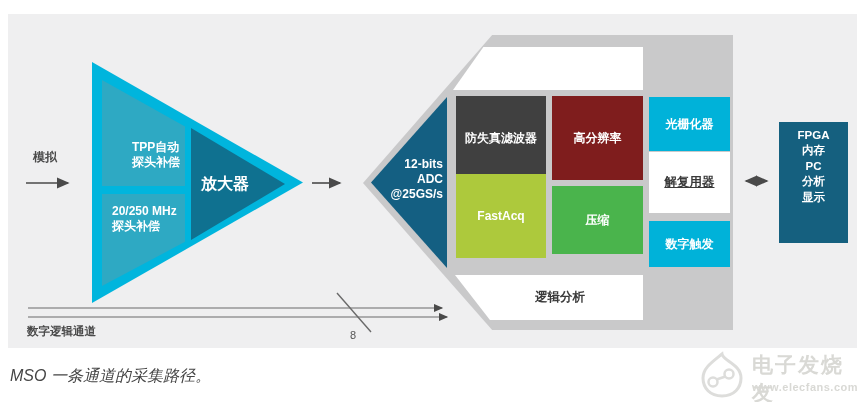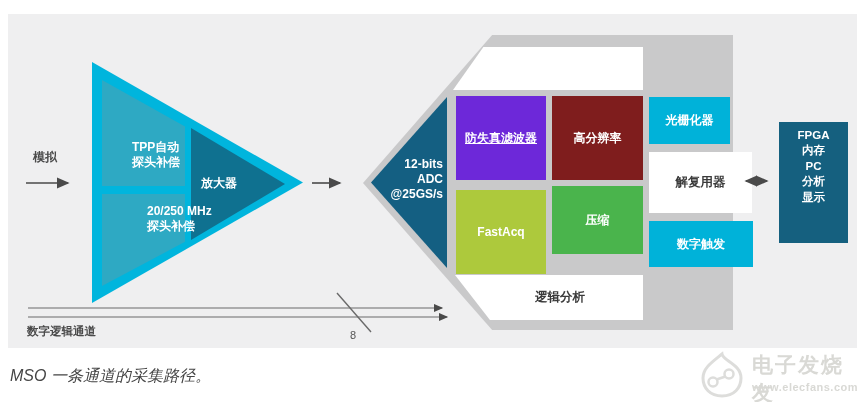--- a/index.html
+++ b/index.html
@@ -18,39 +18,39 @@
   .tri-amp{left:191px;top:128px;width:94px;height:112px;background:#0f7190;
            clip-path:polygon(0 0,100% 50%,0 100%);}
 
   
   .gray-poly{left:363px;top:35px;width:370px;height:295px;background:#c9c9ca;
              clip-path:polygon(0 50.2%,34.9% 0,100% 0,100% 100%,34.9% 100%);}
   .box-flat{left:453px;top:47px;width:190px;height:43px;background:#ffffff;
             clip-path:polygon(16% 0,100% 0,100% 100%,0 100%);}
   .tri-adc{left:371px;top:97px;width:76px;height:171px;background:#145f82;
            clip-path:polygon(100% 0,100% 100%,0 50%);}
-  .box-aa  {left:456px;top:96px;width:90px;height:84px;background:#6d28d9;text-decoration:underline;}
+  .box-aa  {left:456px;top:96px;width:90px;height:84px;background:#404040;}
   .box-hr  {left:552px;top:96px;width:91px;height:84px;background:#7f1d1d;}
-  .box-fa  {left:456px;top:190px;width:90px;height:84px;background:#adc93c;}
+  .box-fa  {left:456px;top:174px;width:90px;height:84px;background:#adc93c;}
   .box-cp  {left:552px;top:186px;width:91px;height:68px;background:#4ab44c;}
   .box-logic{left:455px;top:275px;width:188px;height:45px;background:#ffffff;
              clip-path:polygon(0 0,100% 0,100% 100%,18.6% 100%);}
-  .box-ras {left:649px;top:97px;width:81px;height:47px;background:#00b2d9;}
-  .box-dmx {left:649px;top:152px;width:103px;height:61px;background:#ffffff;}
-  .box-dtr {left:649px;top:221px;width:104px;height:46px;background:#00b2d9;}
+  .box-ras {left:649px;top:97px;width:81px;height:54px;background:#00b2d9;}
+  .box-dmx {left:649px;top:152px;width:81px;height:61px;background:#ffffff;text-decoration:underline;}
+  .box-dtr {left:649px;top:221px;width:81px;height:46px;background:#00b2d9;}
   .box-fpga{left:779px;top:122px;width:69px;height:121px;background:#15607f;}
 
   
   .wtxt{color:#ffffff;font-weight:bold;font-size:12px;line-height:15px;}
   .dtxt{color:#3a3a3a;font-weight:bold;font-size:12.5px;}
   .cell{display:flex;align-items:center;justify-content:center;text-align:center;}
   .lbl{color:#4a4a4a;font-weight:bold;font-size:12px;}
   .txt-tpp{left:112px;top:140px;margin-left:20px;}
-  .txt-flt{left:112px;top:204px;margin-left:35px;}
-  .txt-amp{left:201px;top:176px;font-size:12px;}
+  .txt-flt{left:112px;top:204px;}
+  .txt-amp{left:201px;top:176px;font-size:16px;}
   .txt-adc{right:414px;top:157px;text-align:right;font-size:12px;line-height:15px;}
   .txt-flat{left:473px;top:60px;width:170px;text-align:center;}
   .txt-logic{left:477px;top:275px;width:166px;height:45px;}
   .txt-fpga{left:779px;top:122px;width:69px;height:89px;font-size:11.5px;line-height:15.5px;}
   .caption{left:10px;top:366px;font-size:16px;font-style:italic;color:#454545;}
   .lbl-analog{left:33px;top:149px;}
   .lbl-digital{left:27px;top:324px;font-size:11.5px;}
   .lbl-bus{left:350px;top:329px;font-size:11px;font-weight:normal;color:#555;}
 
   

